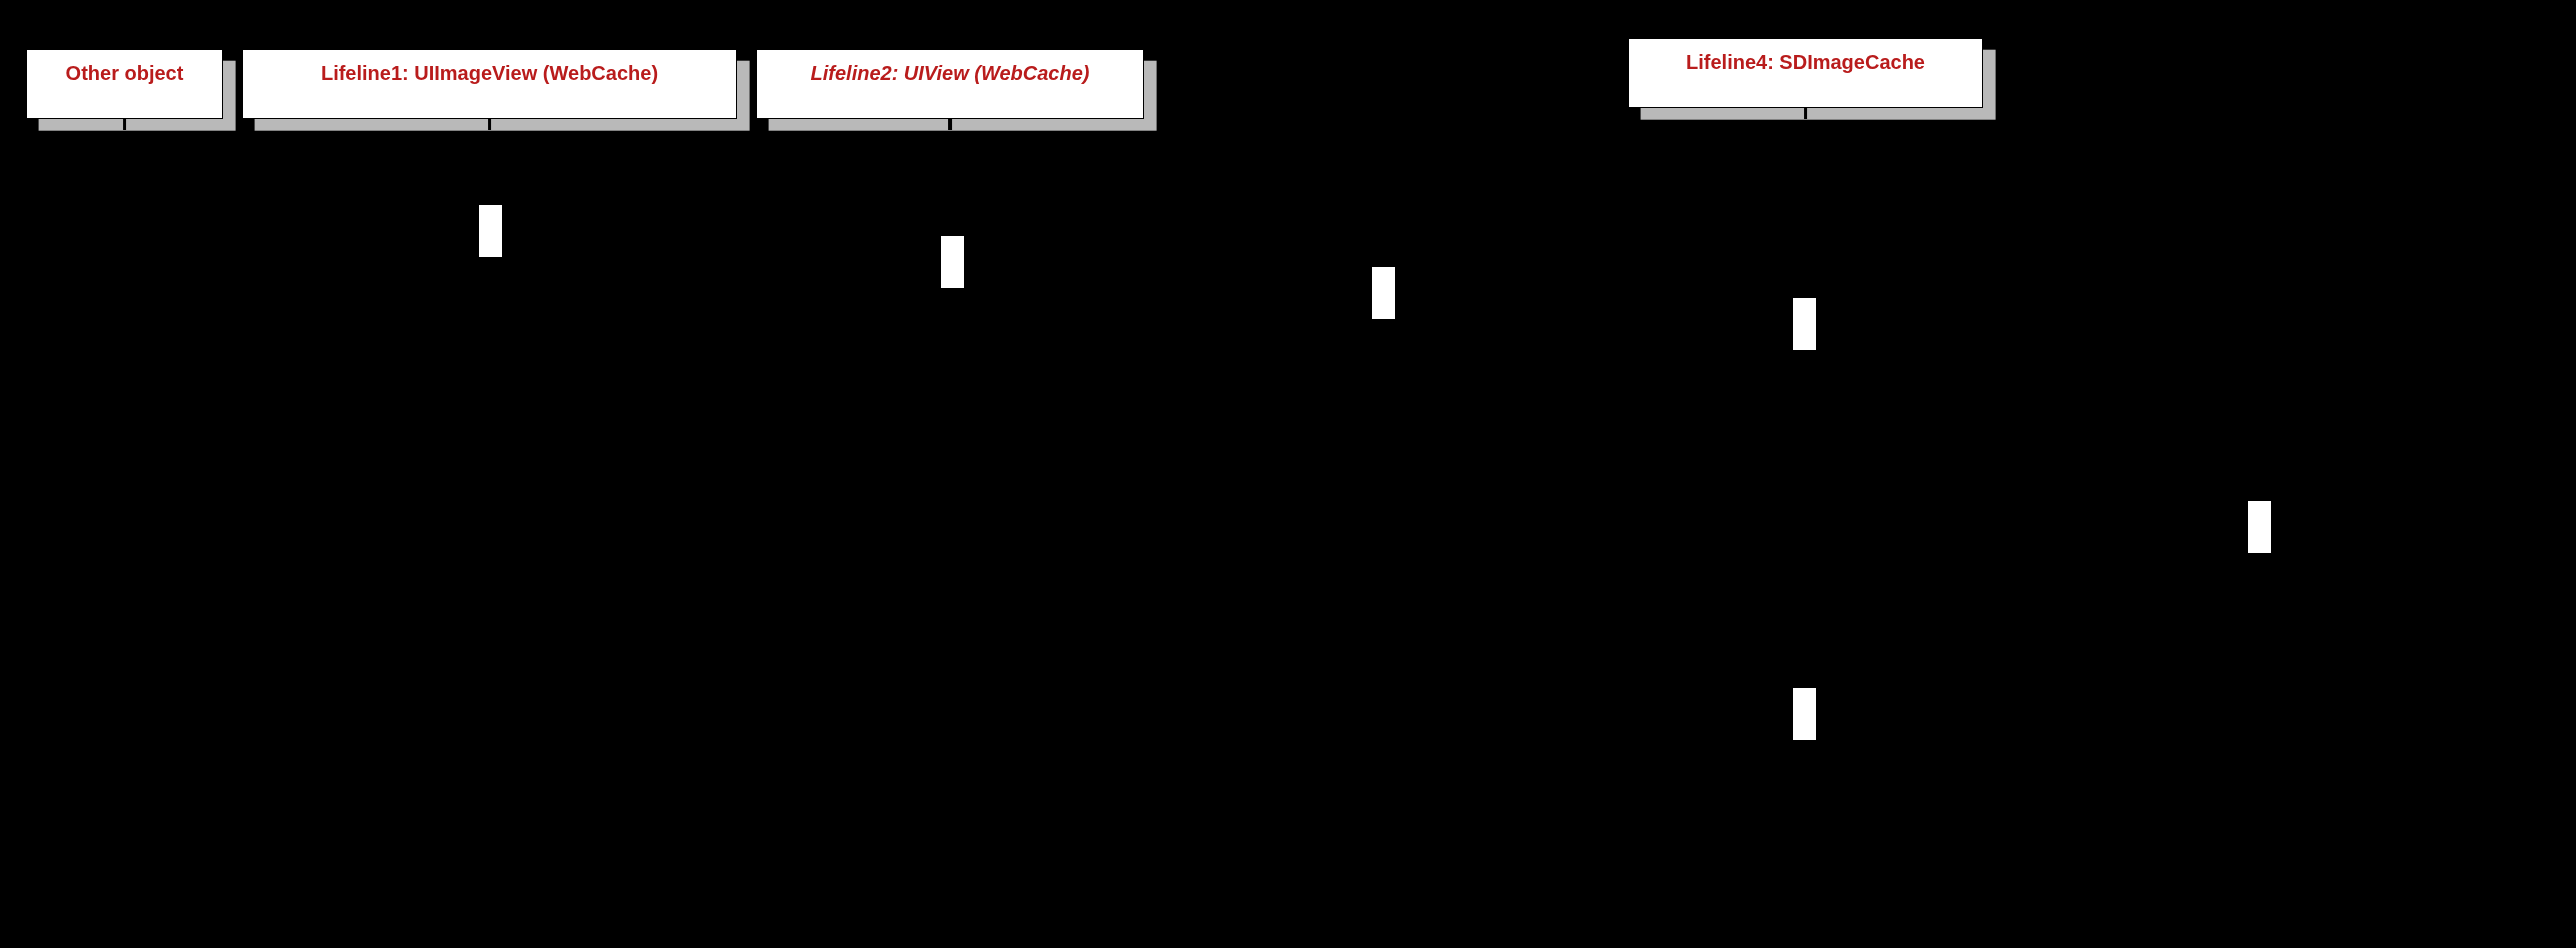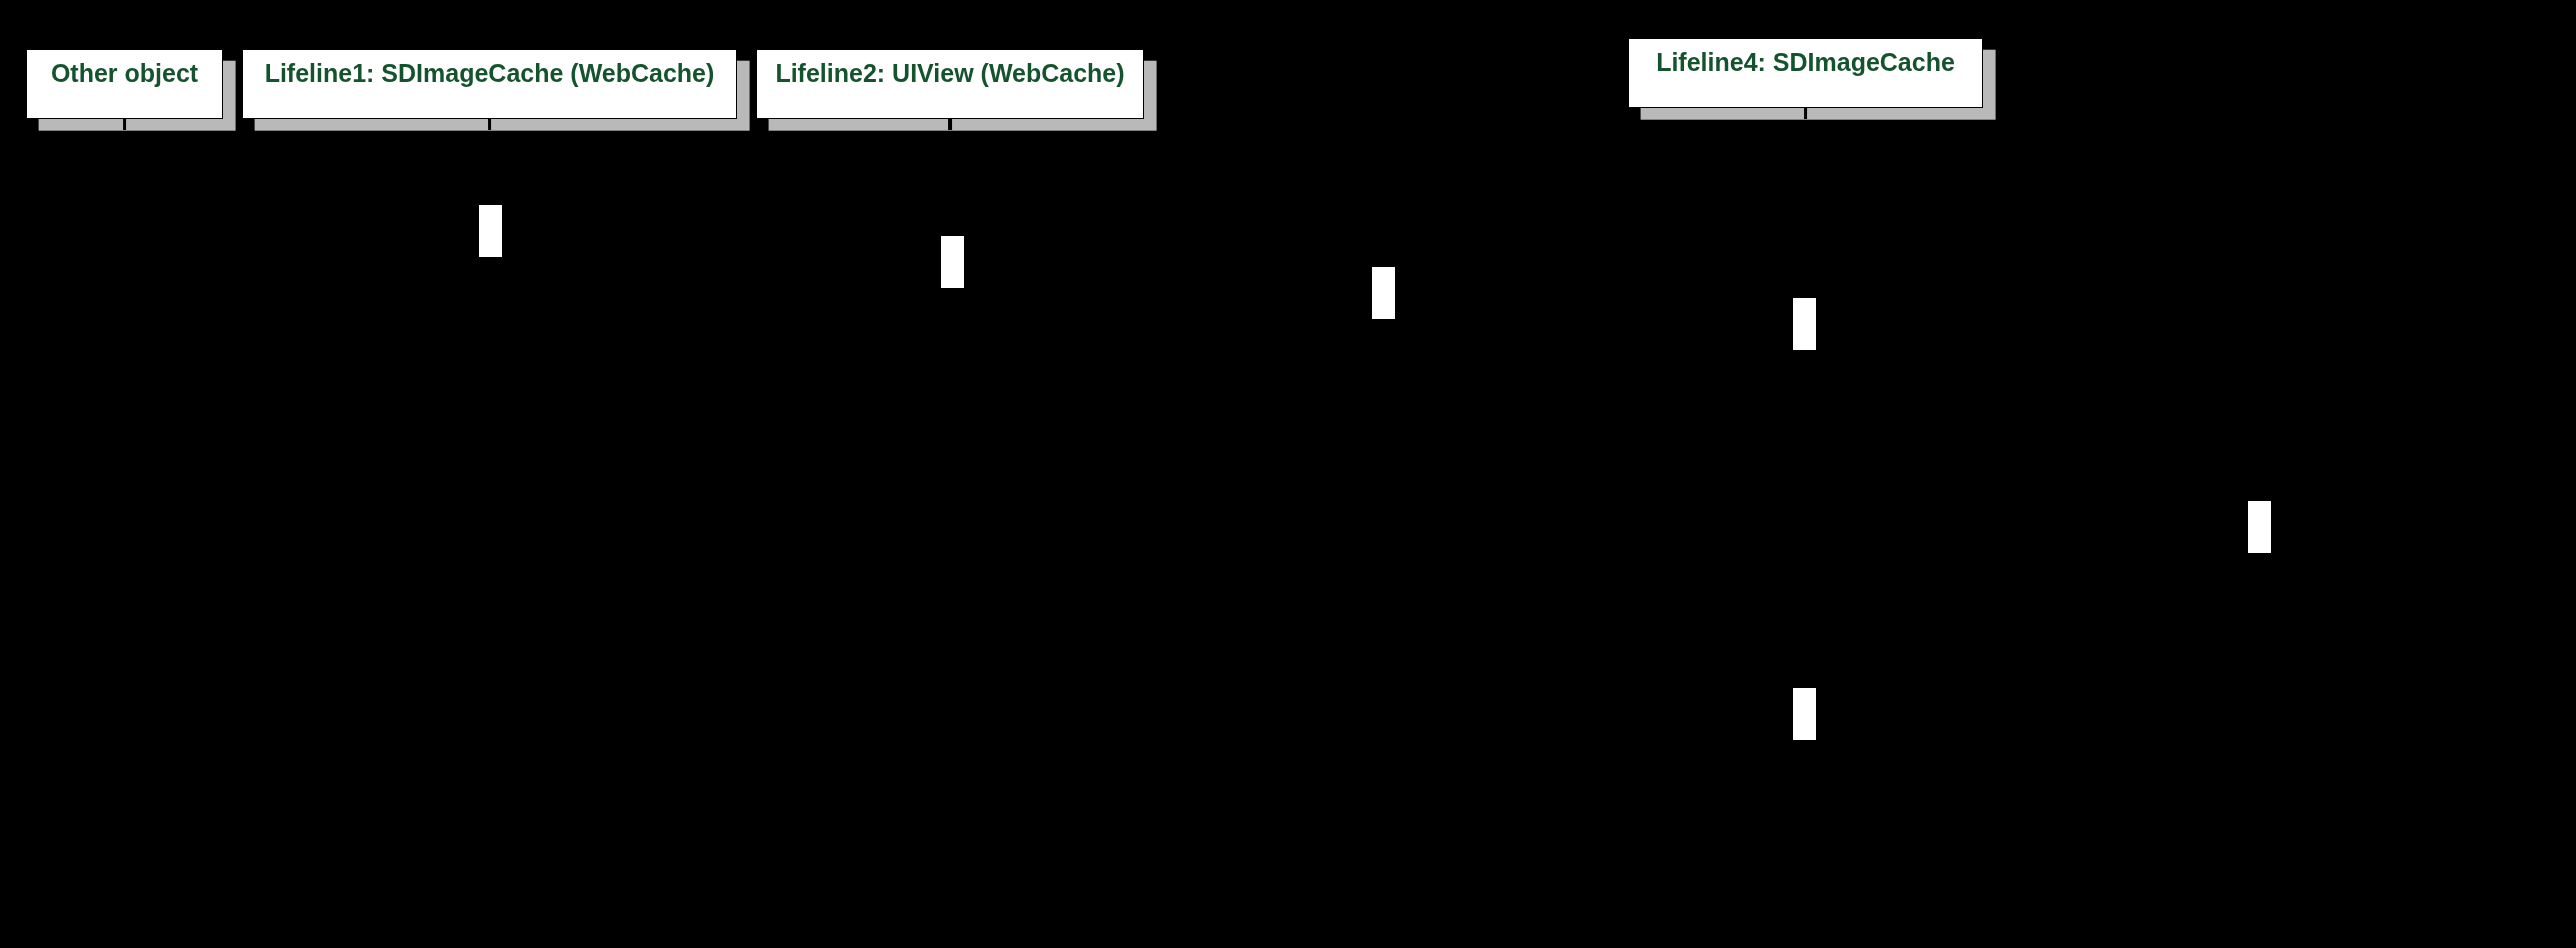--- a/index.html
+++ b/index.html
@@ -19,23 +19,23 @@
     position: absolute;
     box-sizing: border-box;
     background: #ffffff;
     border: 1.9px solid #000000;
     box-shadow: 12.6px 11.7px 0 0 #b9b9b9;
     text-align: center;
   }
   .lifeline-head .label {
     display: block;
     padding-top: 8.7px;
-    font-size: 25px;
+    font-size: 20px;
     font-weight: bold;
-    color: #14532d;
+    color: #b91c1c;
     line-height: 29px;
     white-space: nowrap;
   }
   .lifeline-tick {
     position: absolute;
     left: 50%;
     top: 100%;
     transform: translateX(-50%);
     width: 3.9px;
     height: 11.7px;
@@ -43,21 +43,21 @@
   }
   .activation-bar {
     position: absolute;
     width: 23px;
     height: 52px;
     background: #ffffff;
   }
   
   #head-0 { left: 26px;   top: 49px; width: 197px; height: 70px; }
   #head-1 { left: 242px;  top: 49px; width: 495px; height: 70px; }
-  #head-2 { left: 756px;  top: 49px; width: 388px; height: 70px; }
+  #head-2 { left: 756px;  top: 49px; width: 388px; height: 70px; font-style: italic; }
   #head-3 { left: 1161px; top: 49px; width: 443px; height: 70px; }
   #head-4 { left: 1628px; top: 38px; width: 355px; height: 70px; }
   #head-5 { left: 2017px; top: 49px; width: 488px; height: 70px; }
 
   #act-0 { left: 479px;  top: 205px; }
   #act-1 { left: 941px;  top: 236px; }
   #act-2 { left: 1372px; top: 267px; }
   #act-3 { left: 1793px; top: 298px; }
   #act-4 { left: 2248px; top: 501px; }
   #act-5 { left: 1793px; top: 688px; }
@@ -66,21 +66,21 @@
 <body>
 
 <div class="canvas">
 
   <div id="head-0" class="lifeline-head">
     <span class="label">Other object</span>
     <span class="lifeline-tick"></span>
   </div>
 
   <div id="head-1" class="lifeline-head">
-    <span class="label">Lifeline1: SDImageCache (WebCache)</span>
+    <span class="label">Lifeline1: UIImageView (WebCache)</span>
     <span class="lifeline-tick"></span>
   </div>
 
   <div id="head-2" class="lifeline-head">
     <span class="label">Lifeline2: UIView (WebCache)</span>
     <span class="lifeline-tick"></span>
   </div>
 
 
   <div id="head-4" class="lifeline-head">

